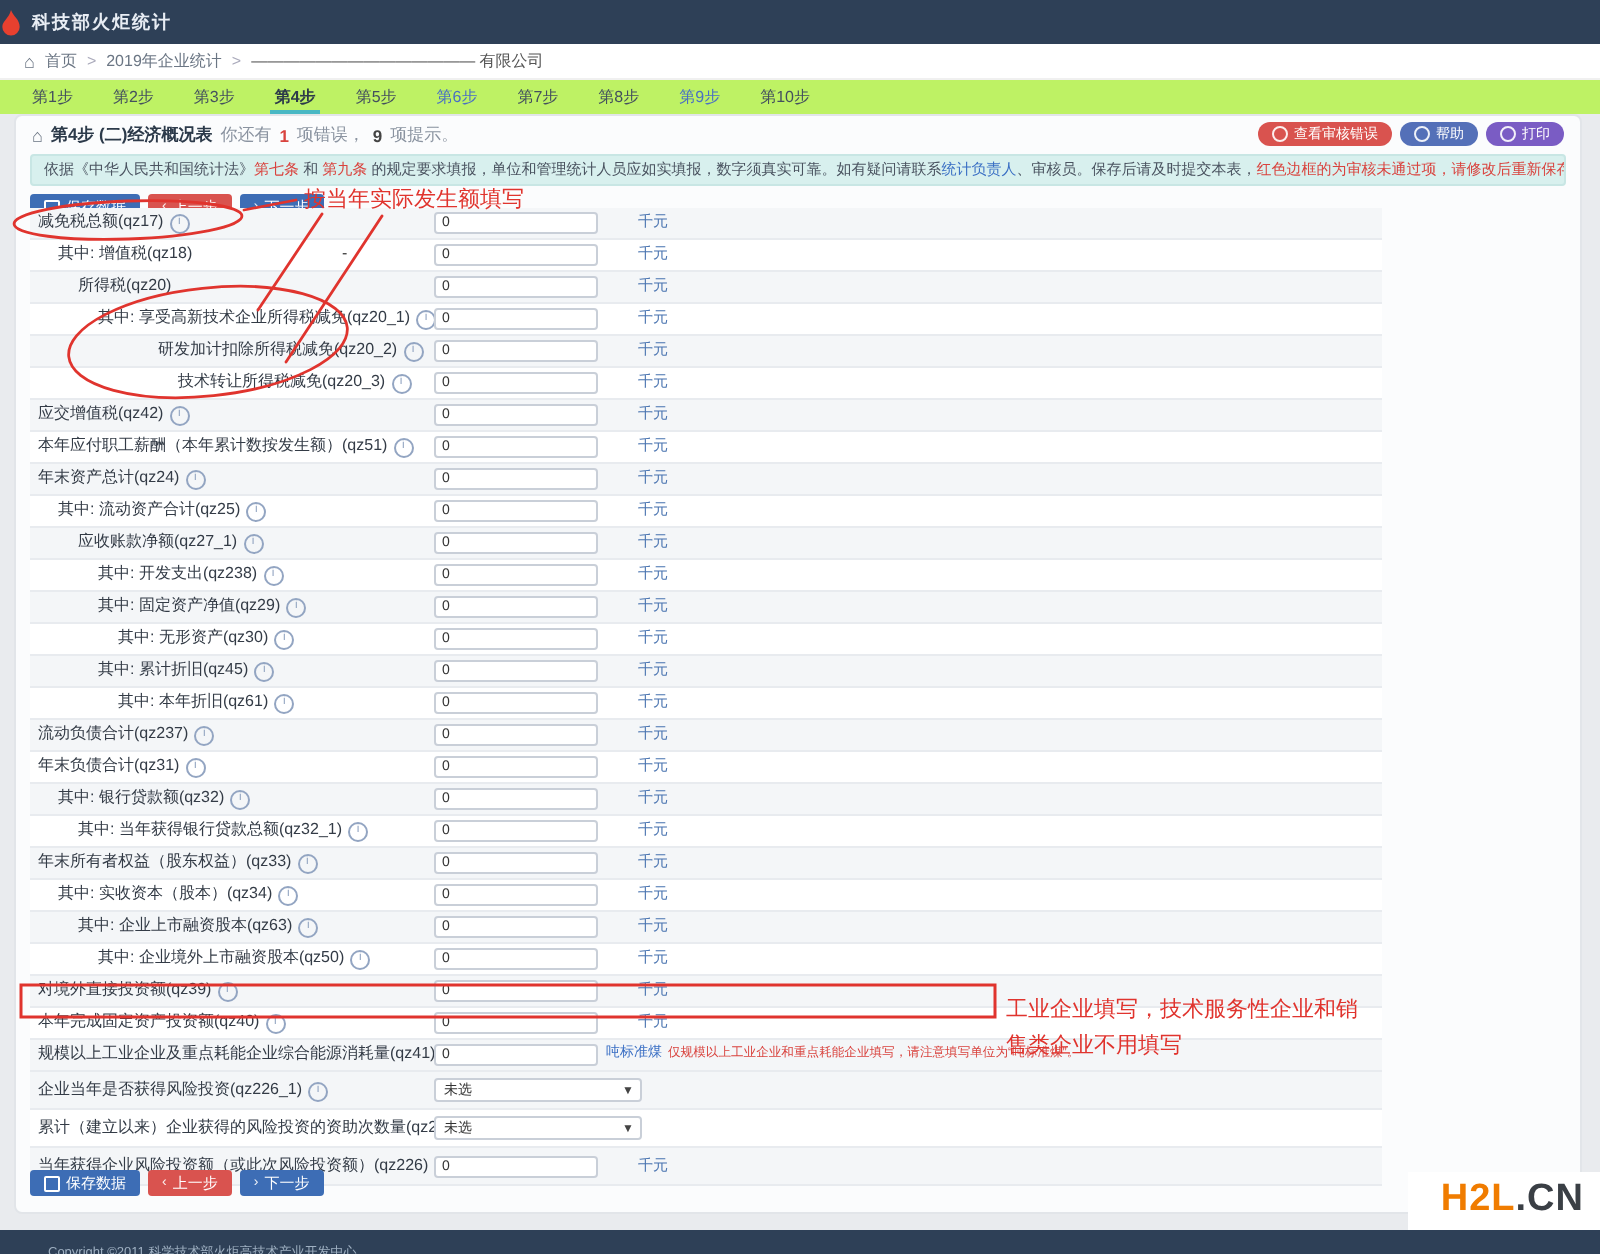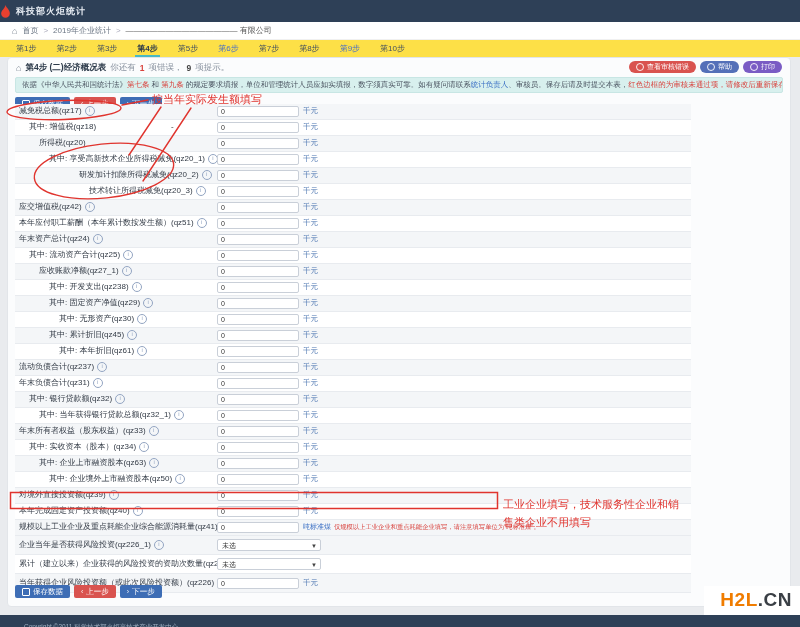--- a/index.html
+++ b/index.html
@@ -12,21 +12,21 @@
   .brand{color:#e8edf4;font-size:9px;font-weight:bold;letter-spacing:1px;}
 
   
   .breadcrumb{position:absolute;top:22px;left:0;width:800px;height:18px;background:#ffffff;
               border-bottom:1px solid #f0f0f0;display:flex;align-items:center;gap:5px;
               padding-left:12px;box-sizing:border-box;font-size:8px;color:#6b7684;}
   .crumb-sep{color:#aab;}
   .home-ico{color:#6b7684;font-size:9px;}
 
   
-  .steps{position:absolute;top:40px;left:0;width:800px;height:17px;background:#fde047;
+  .steps{position:absolute;top:40px;left:0;width:800px;height:17px;background:#bef264;
          display:flex;align-items:center;padding-left:6px;box-sizing:border-box;font-size:8px;}
   .step{padding:0 10px;color:#44505e;position:relative;cursor:pointer;line-height:15px;}
   .step.link{color:#4a6fc4;}
   .step.active{color:#2c3a4a;font-weight:bold;}
   .step.active::after{content:"";position:absolute;left:8px;right:8px;bottom:-1px;height:2px;background:#49b8c4;}
 
   
   .panel{position:absolute;top:57px;left:7px;width:784px;height:550px;background:#fbfcfd;
          border:1px solid #e2e5e9;border-radius:4px;box-sizing:border-box;}
   .panel-head{position:absolute;top:3px;left:8px;height:14px;display:flex;align-items:center;
@@ -61,21 +61,21 @@
   
   .tbl{position:absolute;top:46px;left:7px;width:676px;}
   .frow{position:relative;height:15px;border-bottom:1px solid #e8ebef;font-size:8px;color:#333b46;background:#fff;}
   .frow.alt{background:#f4f6f8;}
   .lbl{position:absolute;top:0;line-height:14px;white-space:nowrap;}
   .info-ico{display:inline-block;width:8px;height:8px;border:1px solid #93a5c2;border-radius:50%;
             font-size:6px;line-height:7px;text-align:center;color:#93a5c2;margin-left:3px;
             vertical-align:1px;font-style:normal;}
   .val-in{position:absolute;left:202px;top:2px;width:74px;height:9px;border:1px solid #c9cfd8;
           border-radius:2px;font-size:7px;padding:0 3px;color:#333;background:#fff;}
-  .unit{position:absolute;left:288px;top:0;line-height:14px;color:#4a74b0;font-size:7.5px;}
+  .unit{position:absolute;left:304px;top:0;line-height:14px;color:#4a74b0;font-size:7.5px;}
   .dash{position:absolute;left:156px;top:0;line-height:14px;color:#333;}
   .row-note{position:absolute;left:288px;top:0;line-height:14px;font-size:6.3px;white-space:nowrap;}
   .row-note .nu{color:#3a6fc4;margin-right:3px;font-size:7px;}
   .row-note .nt{color:#d9433e;}
   .sec-head{position:relative;height:15px;line-height:15px;font-weight:bold;font-size:8px;
             color:#222b36;padding-left:4px;border-bottom:1px solid #e8ebef;background:#fff;}
   .srow{position:relative;height:18px;border-bottom:1px solid #e8ebef;font-size:8px;color:#333b46;background:#fff;}
   .srow.alt{background:#f4f6f8;}
   .srow .lbl{line-height:18px;}
   .sel{position:absolute;left:202px;top:3px;width:104px;height:12px;border:1px solid #c9cfd8;

